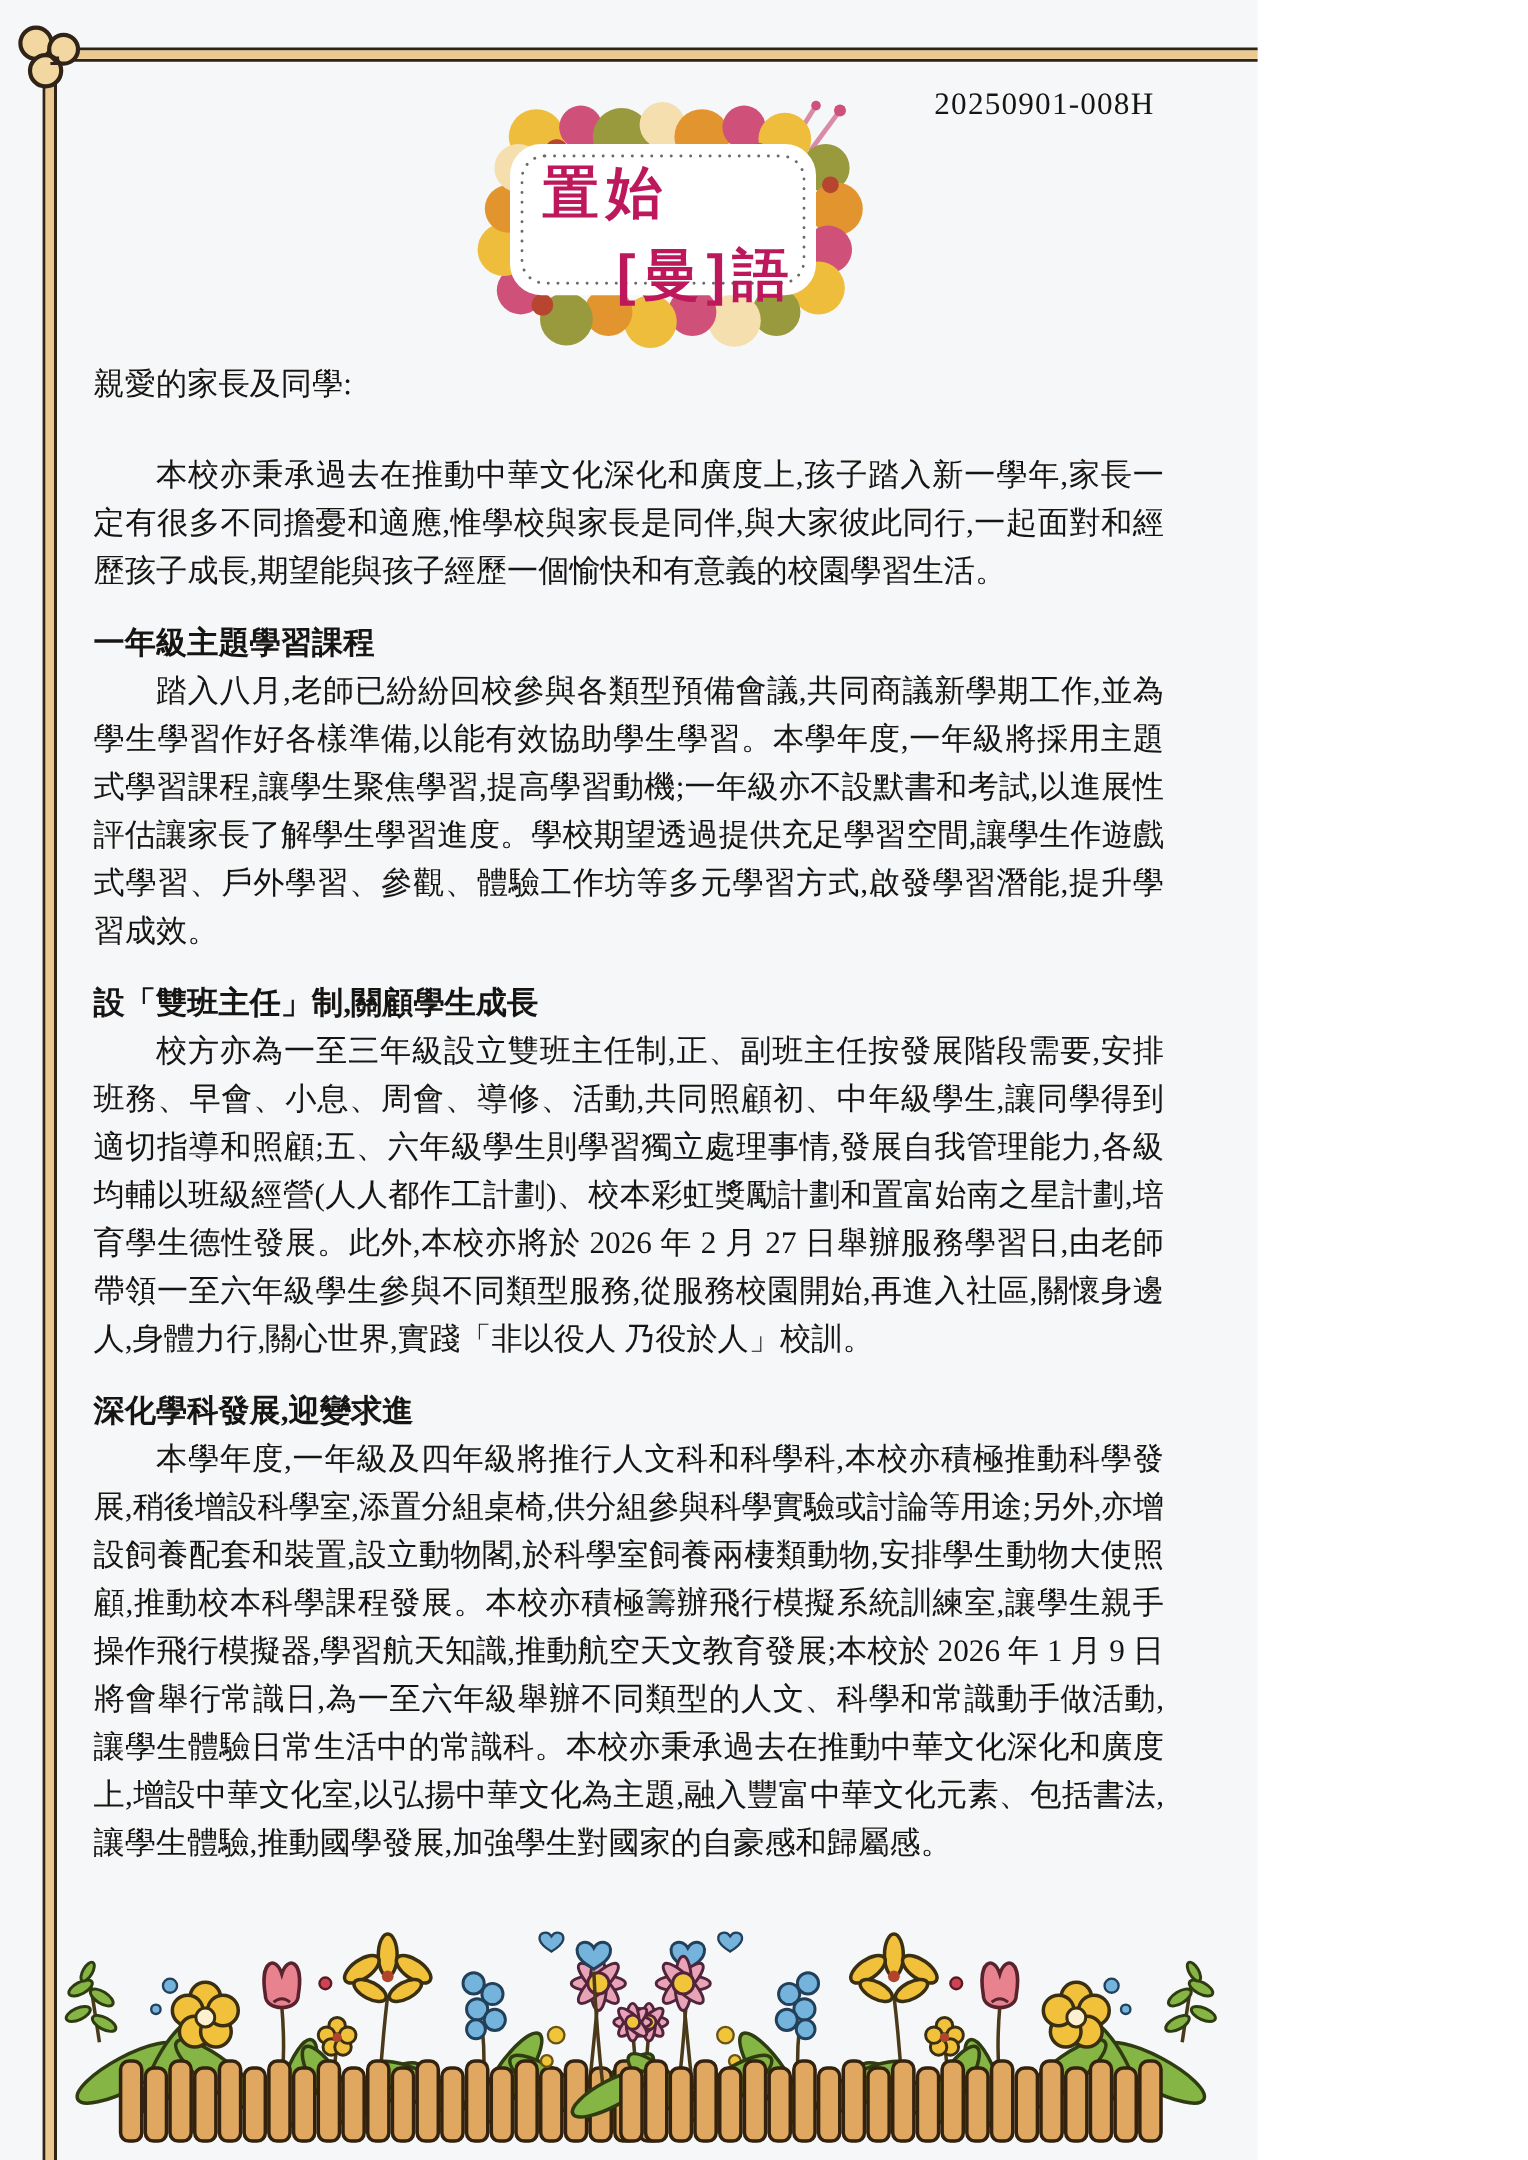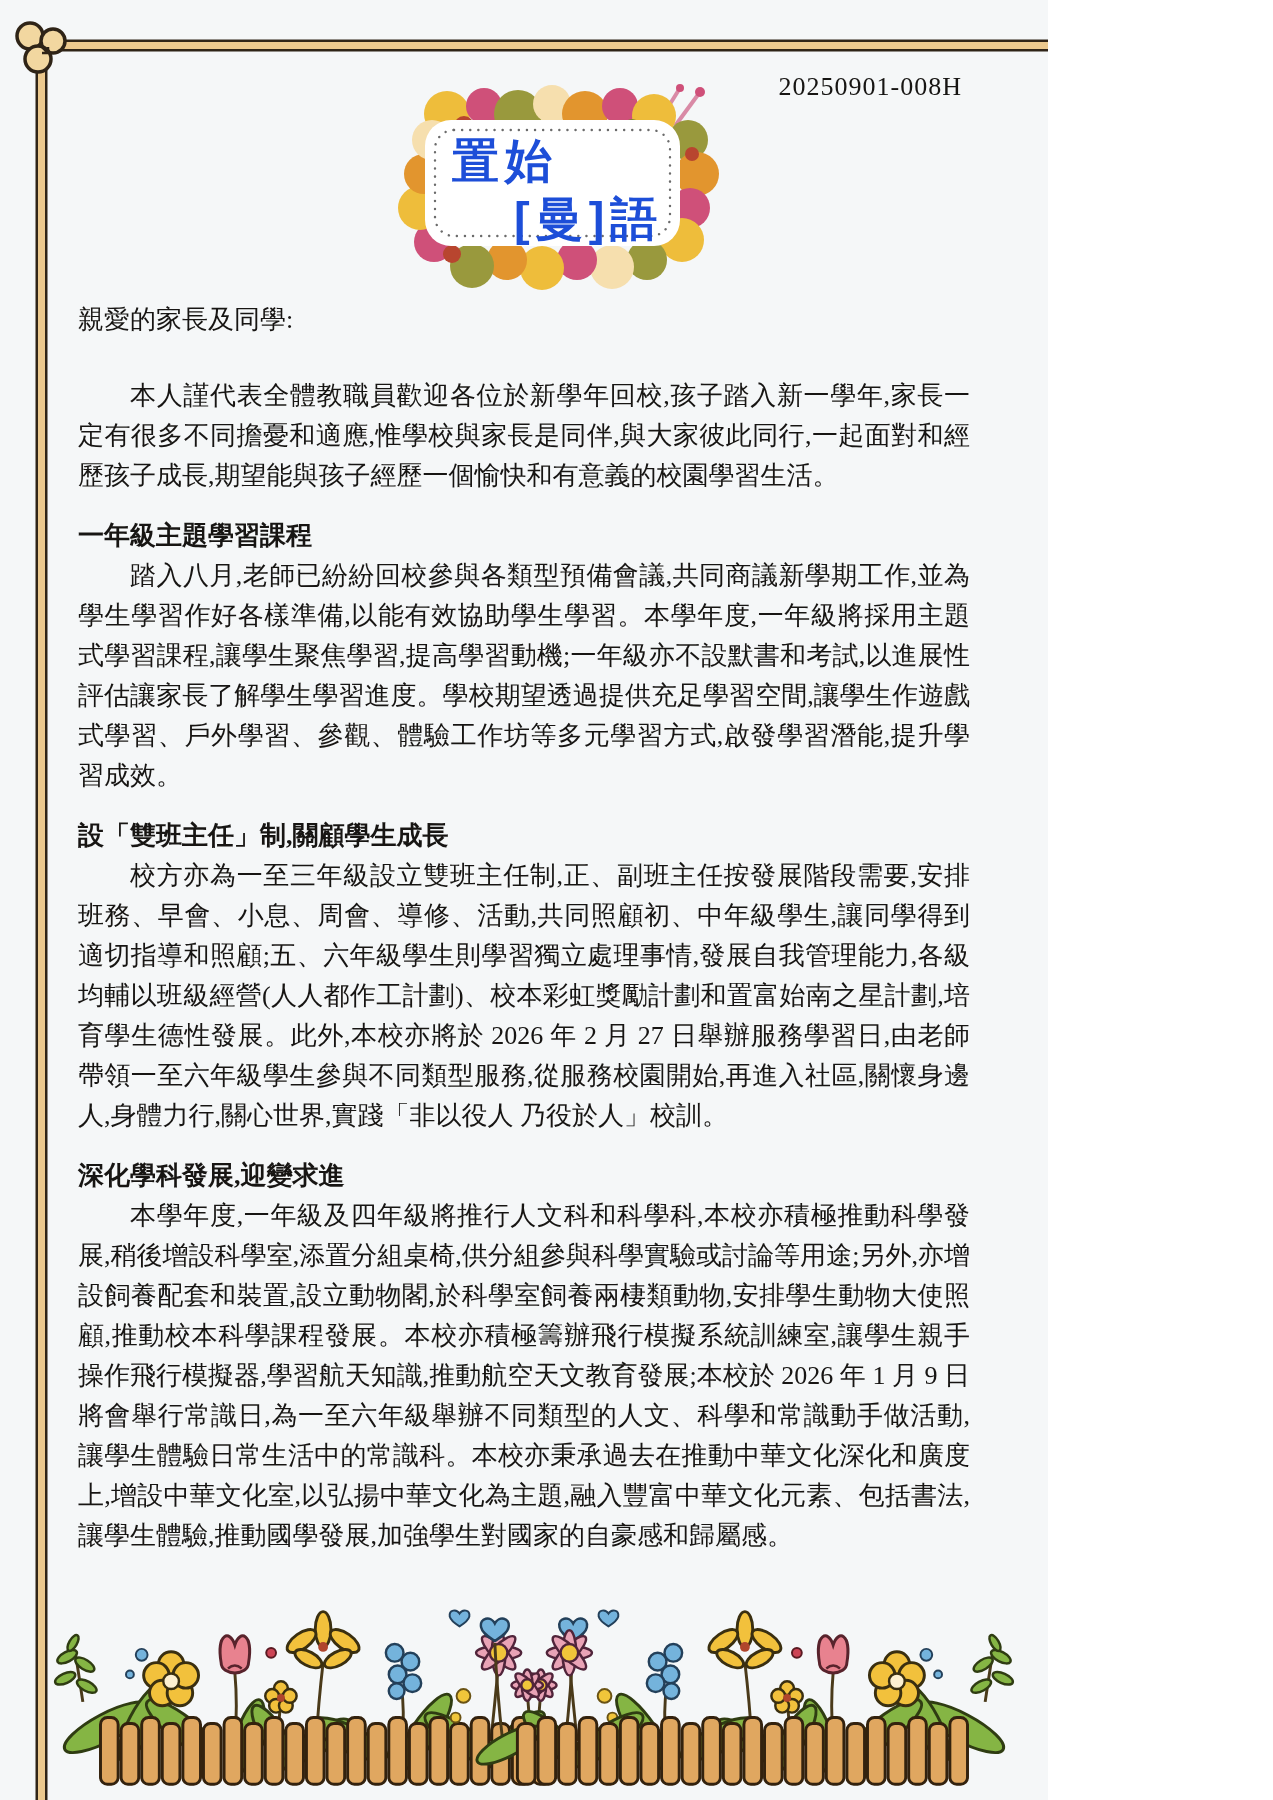--- a/index.html
+++ b/index.html
@@ -27,24 +27,24 @@
   .ref{
     position:absolute;top:72px;right:86px;
     font-size:26px;letter-spacing:1px;
   }
   
   .badge{position:absolute;left:392px;top:82px;width:330px;height:208px;}
   .badge svg{position:absolute;left:0;top:0;}
   .badge .t1,.badge .t2{
     position:absolute;
     font-family:"Liberation Sans","DejaVu Sans",sans-serif;
-    font-weight:900;font-size:47px;letter-spacing:6px;color:#1d4ed8;
+    font-weight:900;font-size:47px;letter-spacing:6px;color:#be185d;
   }
   .badge .t1{left:60px;top:48px;}
-  .badge .t2{left:122px;top:106px;text-align:right;}
+  .badge .t2{left:122px;top:116px;text-align:right;}
   
   .letter{
     position:absolute;left:78px;right:78px;top:300px;
     font-size:26px;line-height:40px;
     text-align:justify;
   }
   .letter p{margin:0;}
   .salutation{margin:0;}
   .blessing,.intro{margin-top:36px !important;text-indent:2em;}
   .section{margin-top:20px;}
@@ -241,21 +241,21 @@
       </g>
       <rect x="33" y="38" width="255" height="126" rx="26" fill="#ffffff"></rect>
       <rect x="43" y="48" width="235" height="106" rx="19" fill="none" stroke="#6b6b6b" stroke-width="2.4" stroke-dasharray="0.1 8" stroke-linecap="round"></rect>
     </svg>
     <div class="t1">置始</div>
     <div class="t2">[曼]語</div>
   </div>
 
   <div class="letter">
     <p class="salutation">親愛的家長及同學:</p>
-    <p class="intro">本人謹代表全體教職員歡迎各位於新學年回校,孩子踏入新一學年,家長一定有很多不同擔憂和適應,惟學校與家長是同伴,與大家彼此同行,一起面對和經歷孩子成長,期望能與孩子經歷一個愉快和有意義的校園學習生活。</p>
+    <p class="intro">本校亦秉承過去在推動中華文化深化和廣度上,孩子踏入新一學年,家長一定有很多不同擔憂和適應,惟學校與家長是同伴,與大家彼此同行,一起面對和經歷孩子成長,期望能與孩子經歷一個愉快和有意義的校園學習生活。</p>
 
     <div class="section">
       <h2>一年級主題學習課程</h2>
       <p class="body">踏入八月,老師已紛紛回校參與各類型預備會議,共同商議新學期工作,並為學生學習作好各樣準備,以能有效協助學生學習。本學年度,一年級將採用主題式學習課程,讓學生聚焦學習,提高學習動機;一年級亦不設默書和考試,以進展性評估讓家長了解學生學習進度。學校期望透過提供充足學習空間,讓學生作遊戲式學習、戶外學習、參觀、體驗工作坊等多元學習方式,啟發學習潛能,提升學習成效。</p>
     </div>
 
     <div class="section">
       <h2>設「雙班主任」制,關顧學生成長</h2>
       <p class="body">校方亦為一至三年級設立雙班主任制,正、副班主任按發展階段需要,安排班務、早會、小息、周會、導修、活動,共同照顧初、中年級學生,讓同學得到適切指導和照顧;五、六年級學生則學習獨立處理事情,發展自我管理能力,各級均輔以班級經營(人人都作工計劃)、校本彩虹獎勵計劃和置富始南之星計劃,培育學生德性發展。此外,本校亦將於 2026 年 2 月 27 日舉辦服務學習日,由老師帶領一至六年級學生參與不同類型服務,從服務校園開始,再進入社區,關懷身邊人,身體力行,關心世界,實踐「非以役人 乃役於人」校訓。</p>
     </div>

